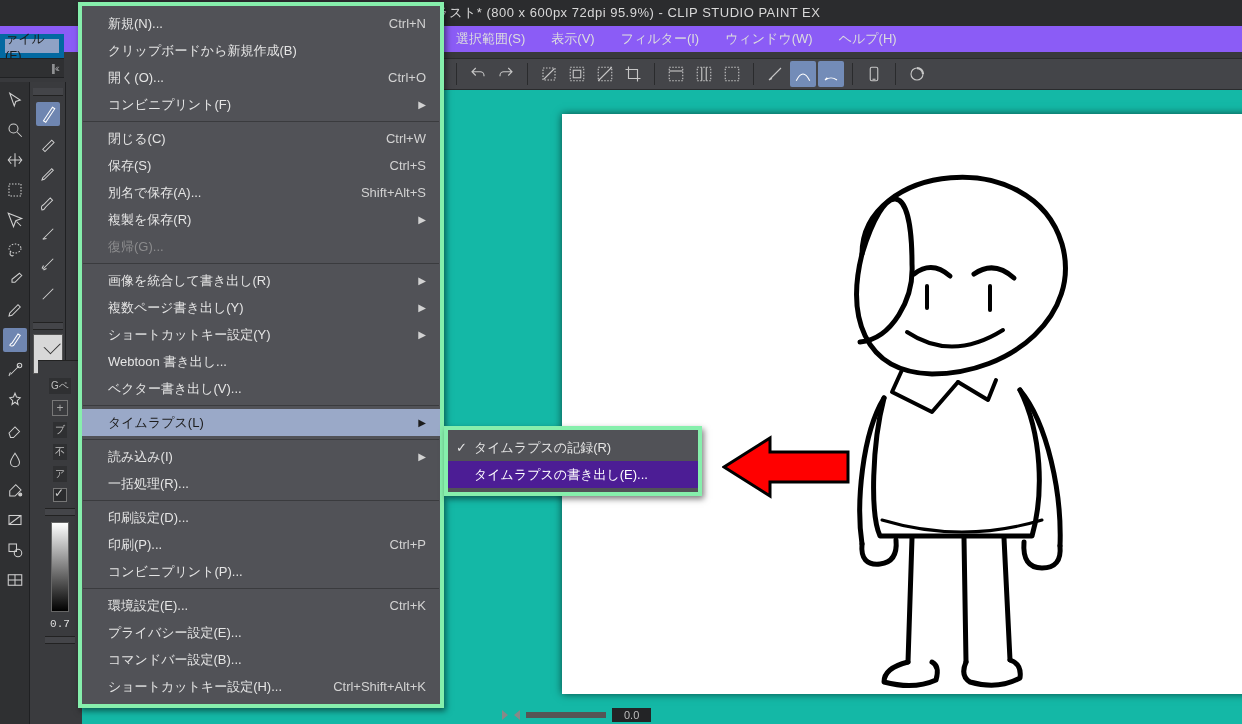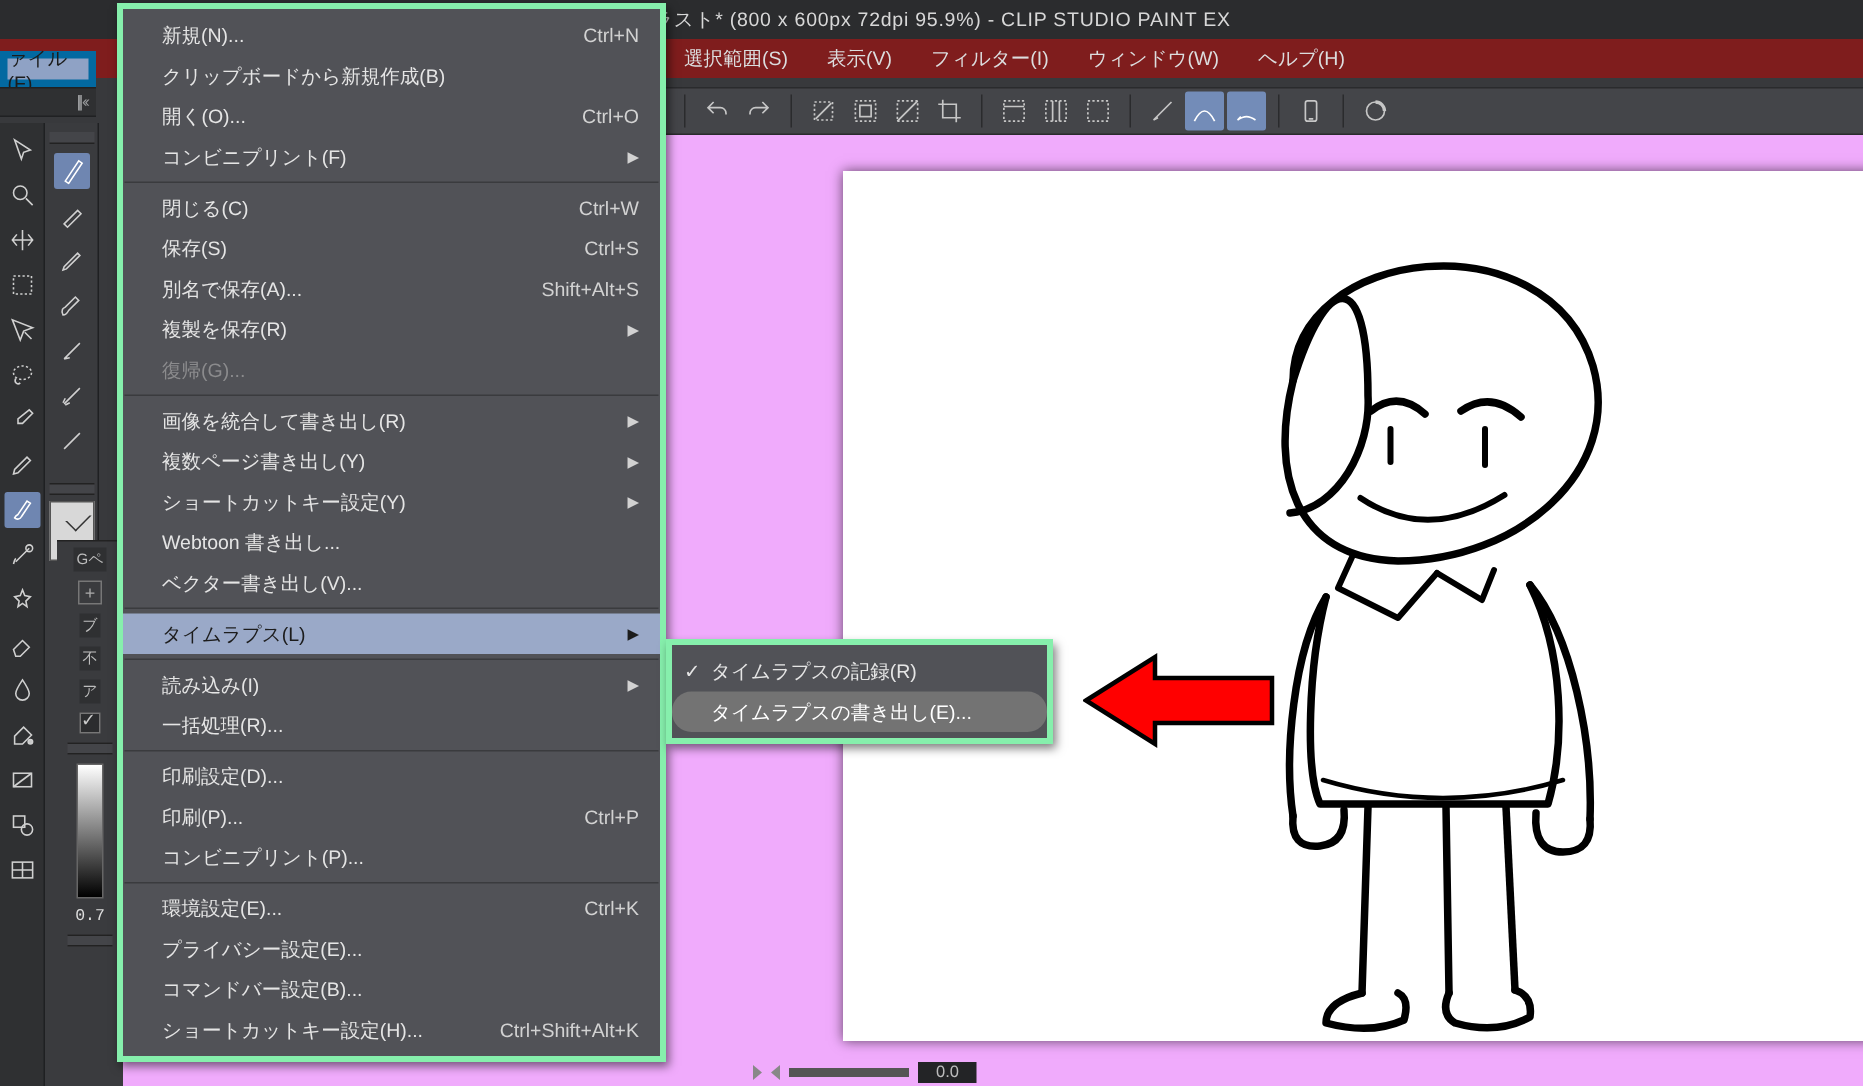--- a/index.html
+++ b/index.html
@@ -19,21 +19,21 @@
     color: #d8d8d8;
     text-align: center;
     line-height: 26px;
     font-size: 13px;
     letter-spacing: .5px;
   }
 
   
   .menu-bar {
     height: 26px;
-    background: #7f1d1d;
+    background: #8b5cf6;
     display: flex;
     align-items: center;
     padding-left: 444px;
     gap: 2px;
   }
   .menu-bar .menu-item {
     padding: 3px 12px;
     color: #dcddde;
     font-size: 13px;
     border-radius: 2px;
@@ -141,41 +141,41 @@
   .subtool-thumb::after{content:"";position:absolute;inset:4px;border:2px solid #333;border-top-color:transparent;border-left-color:transparent;transform:rotate(45deg) scale(.5) translate(-6px,-18px);}
 
   .prop-col2 {
     position:absolute;
     left:38px;
     top:360px;
     width:44px;
     bottom:0;
     background:#3a3b3e;
     border-top:1px solid #222;
-    padding-top:4px;
+    padding-top:17px;
     font-size:11px;
     color:#c5c5c5;
     display:flex;flex-direction:column;align-items:center;gap:6px;
   }
   .prop-col2 .lbl{font-size:10px;color:#bdbdbd;background:#2f3032;padding:1px 2px;}
   .prop-col2 .grad {
     width:18px;height:90px;background:linear-gradient(#fff,#000);border:1px solid #666;
   }
   .prop-col2 .num{font-size:11px;color:#ddd;font-family:Liberation Mono, monospace;}
   .prop-col2 .cb{width:14px;height:14px;border:1px solid #777;background:#2b2c2e;position:relative;}
   .prop-col2 .cb.checked::after{content:"✓";position:absolute;top:-3px;left:0;color:#ccc;font-size:12px;}
 
   
   .workspace {
     position: absolute;
     left: 82px;
     top: 90px;
     right: 0;
     bottom: 0;
-    background: #f0abfc;
+    background: #14b8a6;
   }
   .canvas {
     position: absolute;
     left: 480px;
     top: 24px;
     width: 760px;
     height: 580px;
     background: #fff;
     box-shadow: 0 0 8px rgba(0,0,0,.6);
     overflow:hidden;
@@ -220,23 +220,22 @@
     padding-left: 40px;
     color: #d2d2d2;
     font-size: 10px;
   }
   .dropdown .row.disabled { color: #8b8b8d; }
   .dropdown .row.hover {
     background: #9aa9c8;
     color: #1c1c1c;
   }
   .dropdown .row.hover2 {
-    background: #737373;
+    background: #4c1d95;
     color: #fff;
-    border-radius: 13px;
   }
   .dropdown hr {
     border: none;
     border-top: 1px solid #3a3b3e;
     margin: 3px 1px;
   }
   .dropdown .check {
     position: absolute;
     left: 8px;
     color: #e5e5e5;

